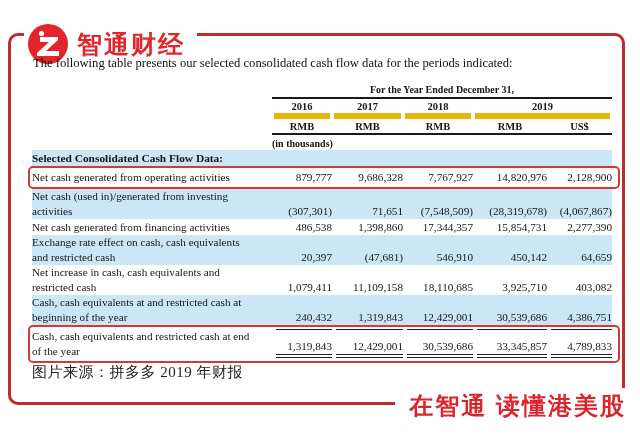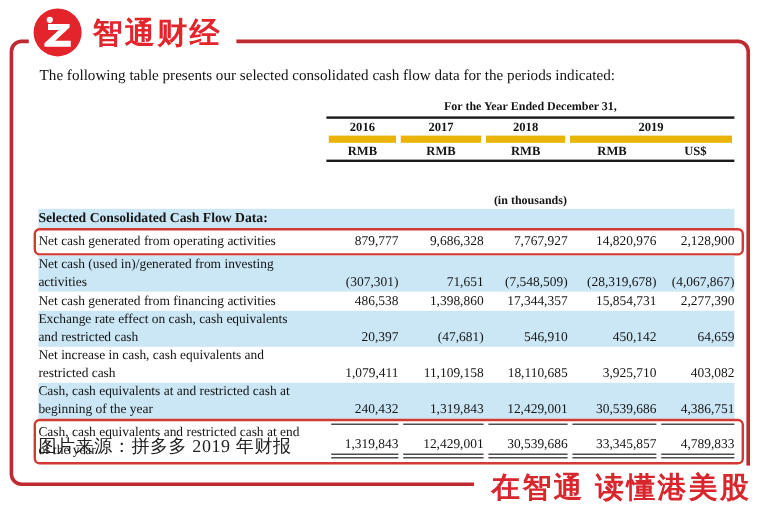--- a/index.html
+++ b/index.html
@@ -4,42 +4,42 @@
 <style>
   * { margin:0; padding:0; box-sizing:border-box; }
   html,body { width:640px; height:435px; background:#ffffff; }
   body { position:relative; overflow:hidden; font-family:"Liberation Serif","DejaVu Serif",serif; color:#151515; }
 
   
   .frame { position:absolute; left:8px; top:33px; width:617px; height:372px;
            border:3px solid #be2a30; border-radius:10px; }
 
   
-  .logo { position:absolute; left:24px; top:5px; display:flex; align-items:center;
+  .logo { position:absolute; left:24px; top:22px; display:flex; align-items:center;
           background:#fff; padding:2px 12px 4px 4px; }
   .logo-circle { width:40px; height:40px; border-radius:50%; background:#e3242b;
                  display:flex; align-items:center; justify-content:center; }
   .logo-text { font-family:"Liberation Sans","DejaVu Sans",sans-serif; font-weight:bold;
                font-size:25px; color:#e3242b; margin-left:9px; letter-spacing:2px; }
 
   
   .intro { position:absolute; left:33px; top:56px; width:575px; font-size:12.6px; color:#111; }
 
   
   .tbl { position:absolute; left:32px; top:84px; width:580px; }
   .grid { display:grid; grid-template-columns:240px 60px 71px 70px 74px 65px; }
   .hspan { grid-column:2/7; text-align:center; font-weight:bold; font-size:10px;
            padding-bottom:1px; border-bottom:2px solid #1a1a1a; line-height:12px; }
   .yr { font-weight:bold; font-size:10.5px; text-align:center; line-height:13px;
         border-bottom:6px solid #eab308; margin:1px 2px 0 2px; }
   .y16{grid-column:2;} .y17{grid-column:3;} .y18{grid-column:4;} .y19{grid-column:5/7;}
   .cur { font-weight:bold; font-size:10.5px; text-align:center; line-height:13px; padding-top:1px; }
   .c0{grid-column:2;} .c1{grid-column:3;} .c2{grid-column:4;} .c3{grid-column:5;} .c4{grid-column:6;}
   .hrule { grid-column:2/7; border-bottom:2px solid #1a1a1a; height:1px; }
-  .unit { grid-column:2/7; text-align:center; font-weight:bold; font-size:10px; line-height:13px; padding-top:2px;margin-top:24px; }
+  .unit { grid-column:2/7; text-align:left; font-weight:bold; font-size:10px; line-height:13px; padding-top:2px; }
 
   .row { min-height:16px; align-items:end; }
   .row.two { min-height:30px; }
   .row.blue { background:#cbe7f6; }
   .lbl { font-size:11.2px; line-height:15px; }
   .lbl span { display:block; }
   .lbl.bold { font-weight:bold; font-size:11.4px; }
   .num { font-size:11.2px; line-height:15px; text-align:right; align-self:end; }
 
   .boxed { border:2px solid #d13b33; border-radius:5px;

